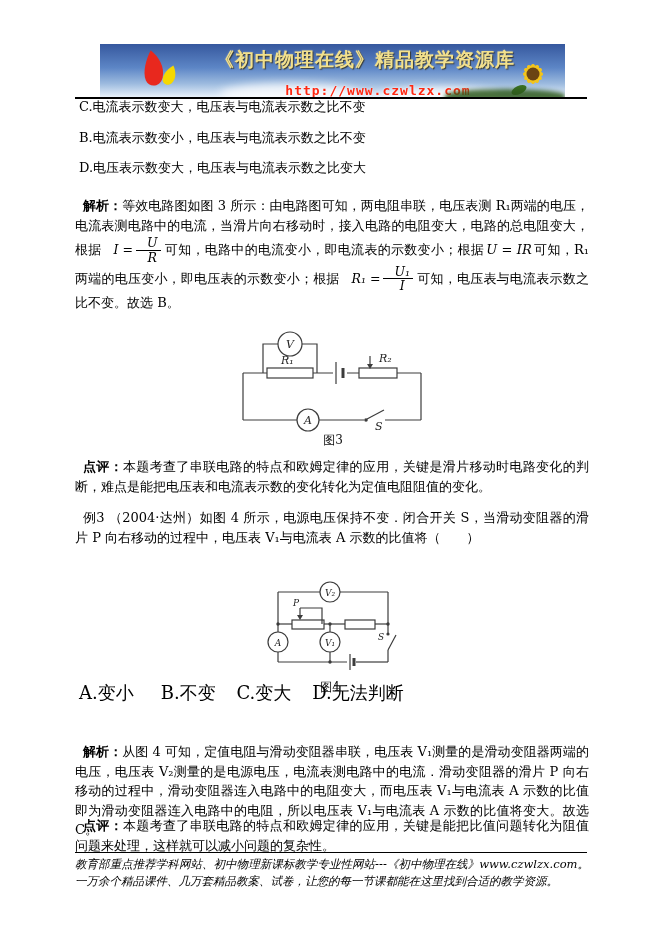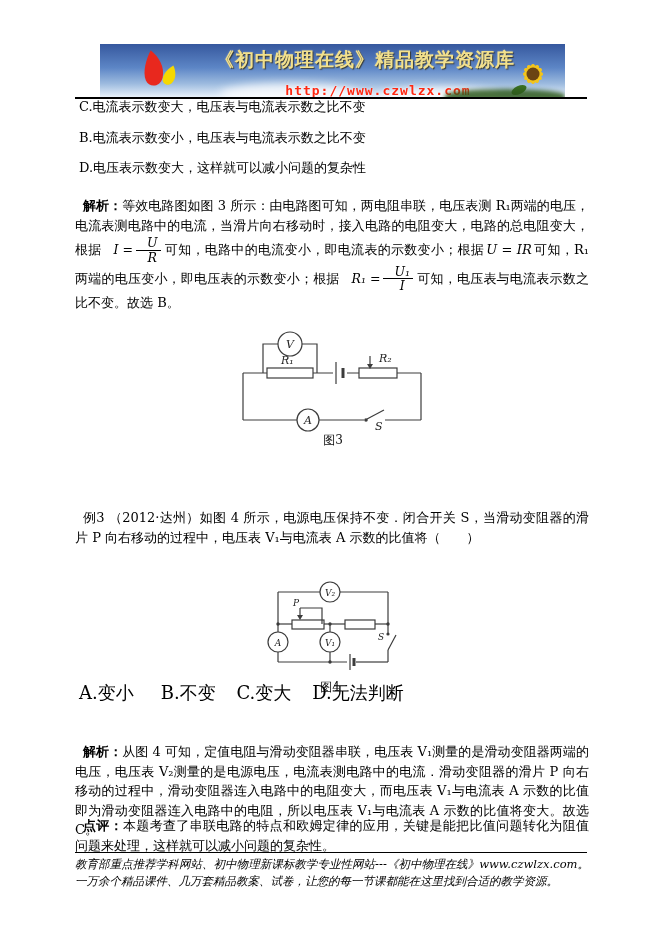--- a/index.html
+++ b/index.html
@@ -93,21 +93,21 @@
       </g>
     </svg>
     <div class="grass"></div>
   </div>
 
   <div class="rule" style="left:75px;top:97px;width:512px;"></div>
 
   <div class="opts1">
     <div class="opt">C.电流表示数变大，电压表与电流表示数之比不变</div>
     <div class="opt">B.电流表示数变小，电压表与电流表示数之比不变</div>
-    <div class="opt">D.电压表示数变大，这样就可以减小问题的复杂性</div>
+    <div class="opt">D.电压表示数变大，电压表与电流表示数之比变大</div>
   </div>
 
   <div class="para" style="top:196px;"><span class="blabel">解析：</span><span>等效电路图如图 3 所示：由电路图可知，两电阻串联，电压表测 R₁两端的电压，电流表测电路中的电流，当滑片向右移动时，接入电路的电阻变大，电路的总电阻变大，根据</span><span class="formula">
         <span>I =</span>
         <span class="frac">
           <span class="num">U</span>
           <span class="den">R</span>
         </span>
       </span><span>可知，电路中的电流变小，即电流表的示数变小；根据</span><span class="fvar">U = IR</span><span>可知，R₁两端的电压变小，即电压表的示数变小；根据</span><span class="formula">
         <span>R₁ =</span>
@@ -146,22 +146,23 @@
     <circle class="box" cx="75" cy="92" r="11"></circle>
     <text class="cl" x="75" y="96" text-anchor="middle">A</text>
 
     <circle class="dot" cx="133" cy="92" r="1.8"></circle>
     <line class="wire" x1="134" y1="91" x2="151" y2="82"></line>
     <text class="cl" x="142" y="102">S</text>
 
     <text class="cap" x="100" y="116" text-anchor="middle">图3</text>
   </svg>
 
-
-  <div class="para" style="top:508px;"><span>例3 （2012·达州）如图 4 所示，电源电压保持不变．闭合开关 S，当滑动变阻器的滑片 P 向右移动的过程中，电压表 V₁与电流表 A 示数的比值将（　　）</span></div>
+  <div class="para" style="top:457px;"><span class="blabel">点评：</span><span>本题考查了串联电路的特点和欧姆定律的应用，关键是滑片移动时电路变化的判断，难点是能把电压表和电流表示数的变化转化为定值电阻阻值的变化。</span></div>
+
+  <div class="para" style="top:508px;"><span>例3 （2004·达州）如图 4 所示，电源电压保持不变．闭合开关 S，当滑动变阻器的滑片 P 向右移动的过程中，电压表 V₁与电流表 A 示数的比值将（　　）</span></div>
 
   <svg class="fig" style="left:250px;top:578px;" width="165" height="118" viewBox="0 0 165 118">
 
     <line class="wire" x1="28" y1="14" x2="70" y2="14"></line>
     <line class="wire" x1="90" y1="14" x2="138" y2="14"></line>
     <circle class="box" cx="80" cy="14" r="10"></circle>
     <text class="cls" x="80" y="17.5" text-anchor="middle">V₂</text>
 
     <line class="wire" x1="28" y1="14" x2="28" y2="54"></line>
     <circle class="box" cx="28" cy="64" r="10"></circle>

